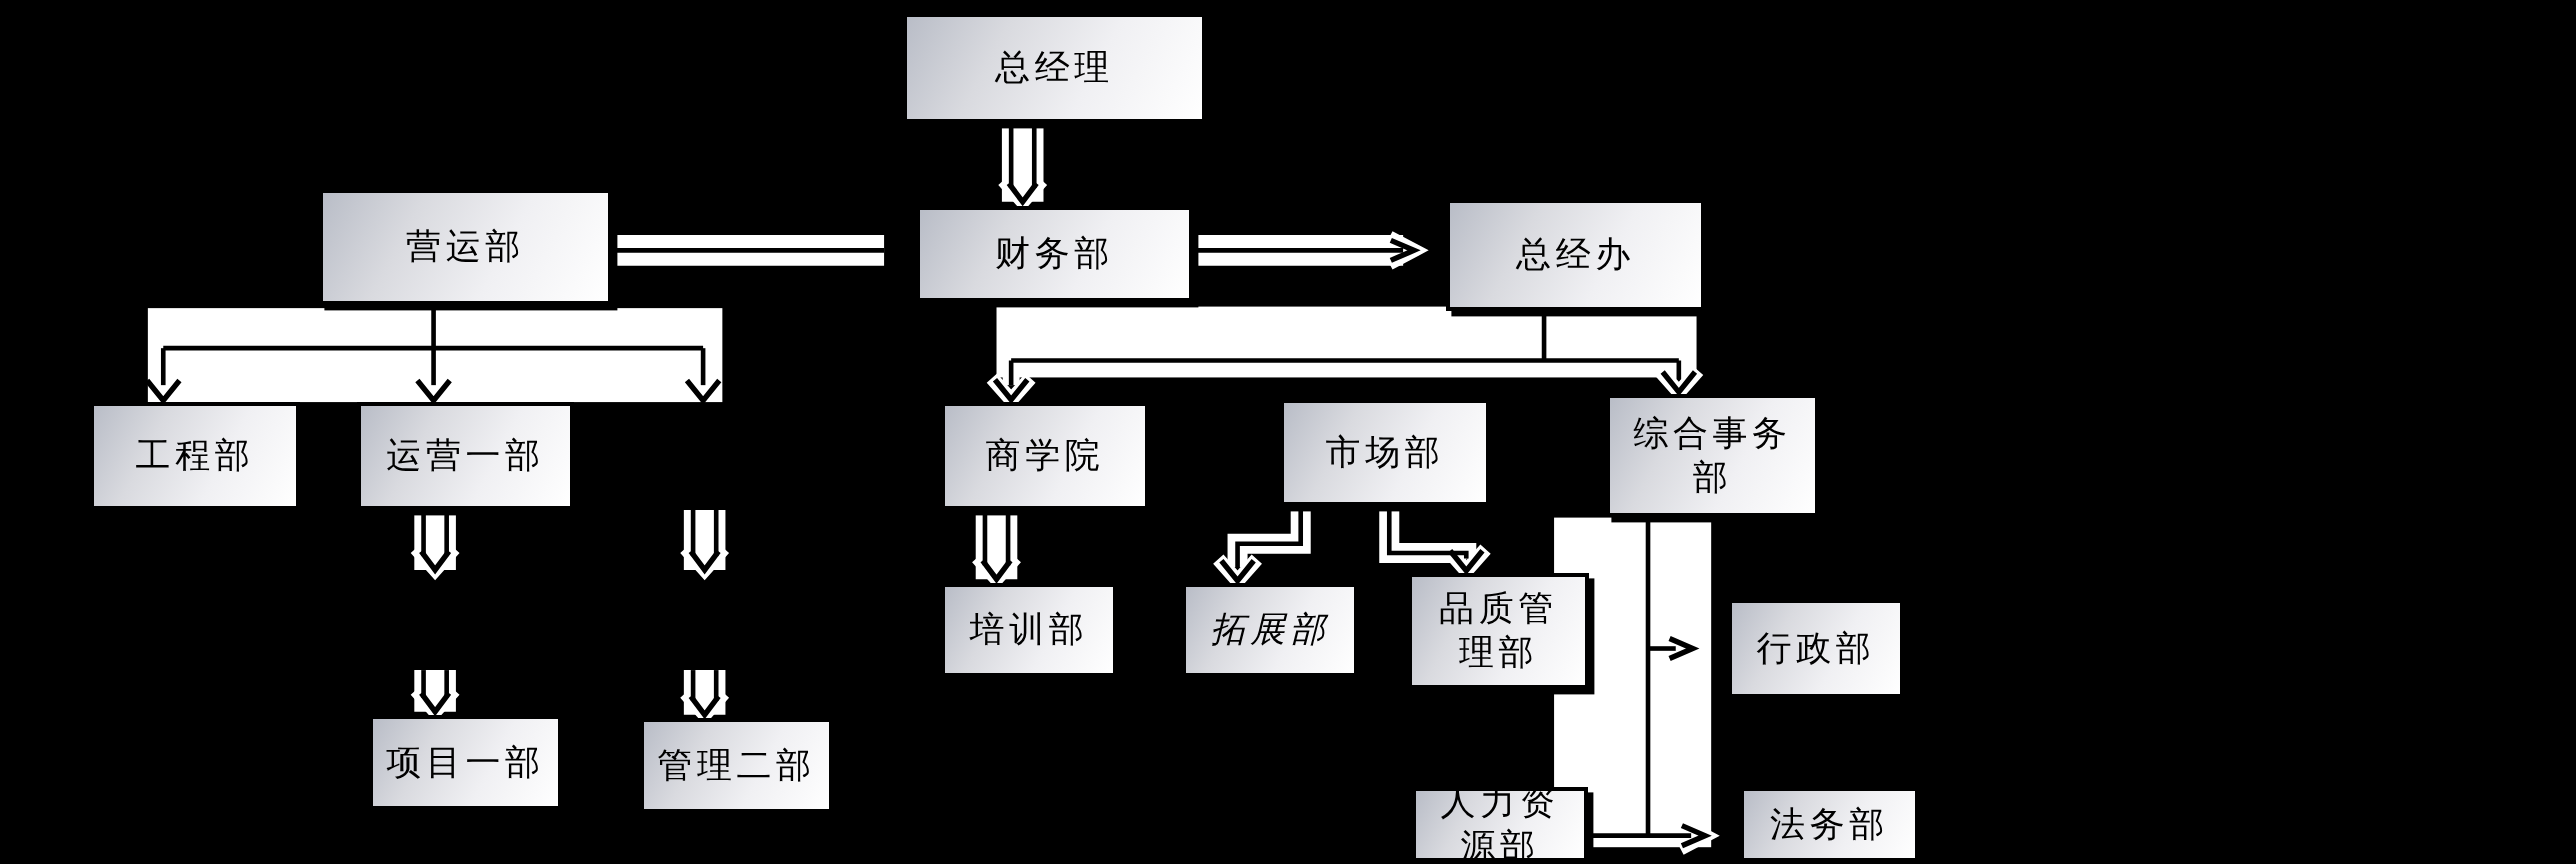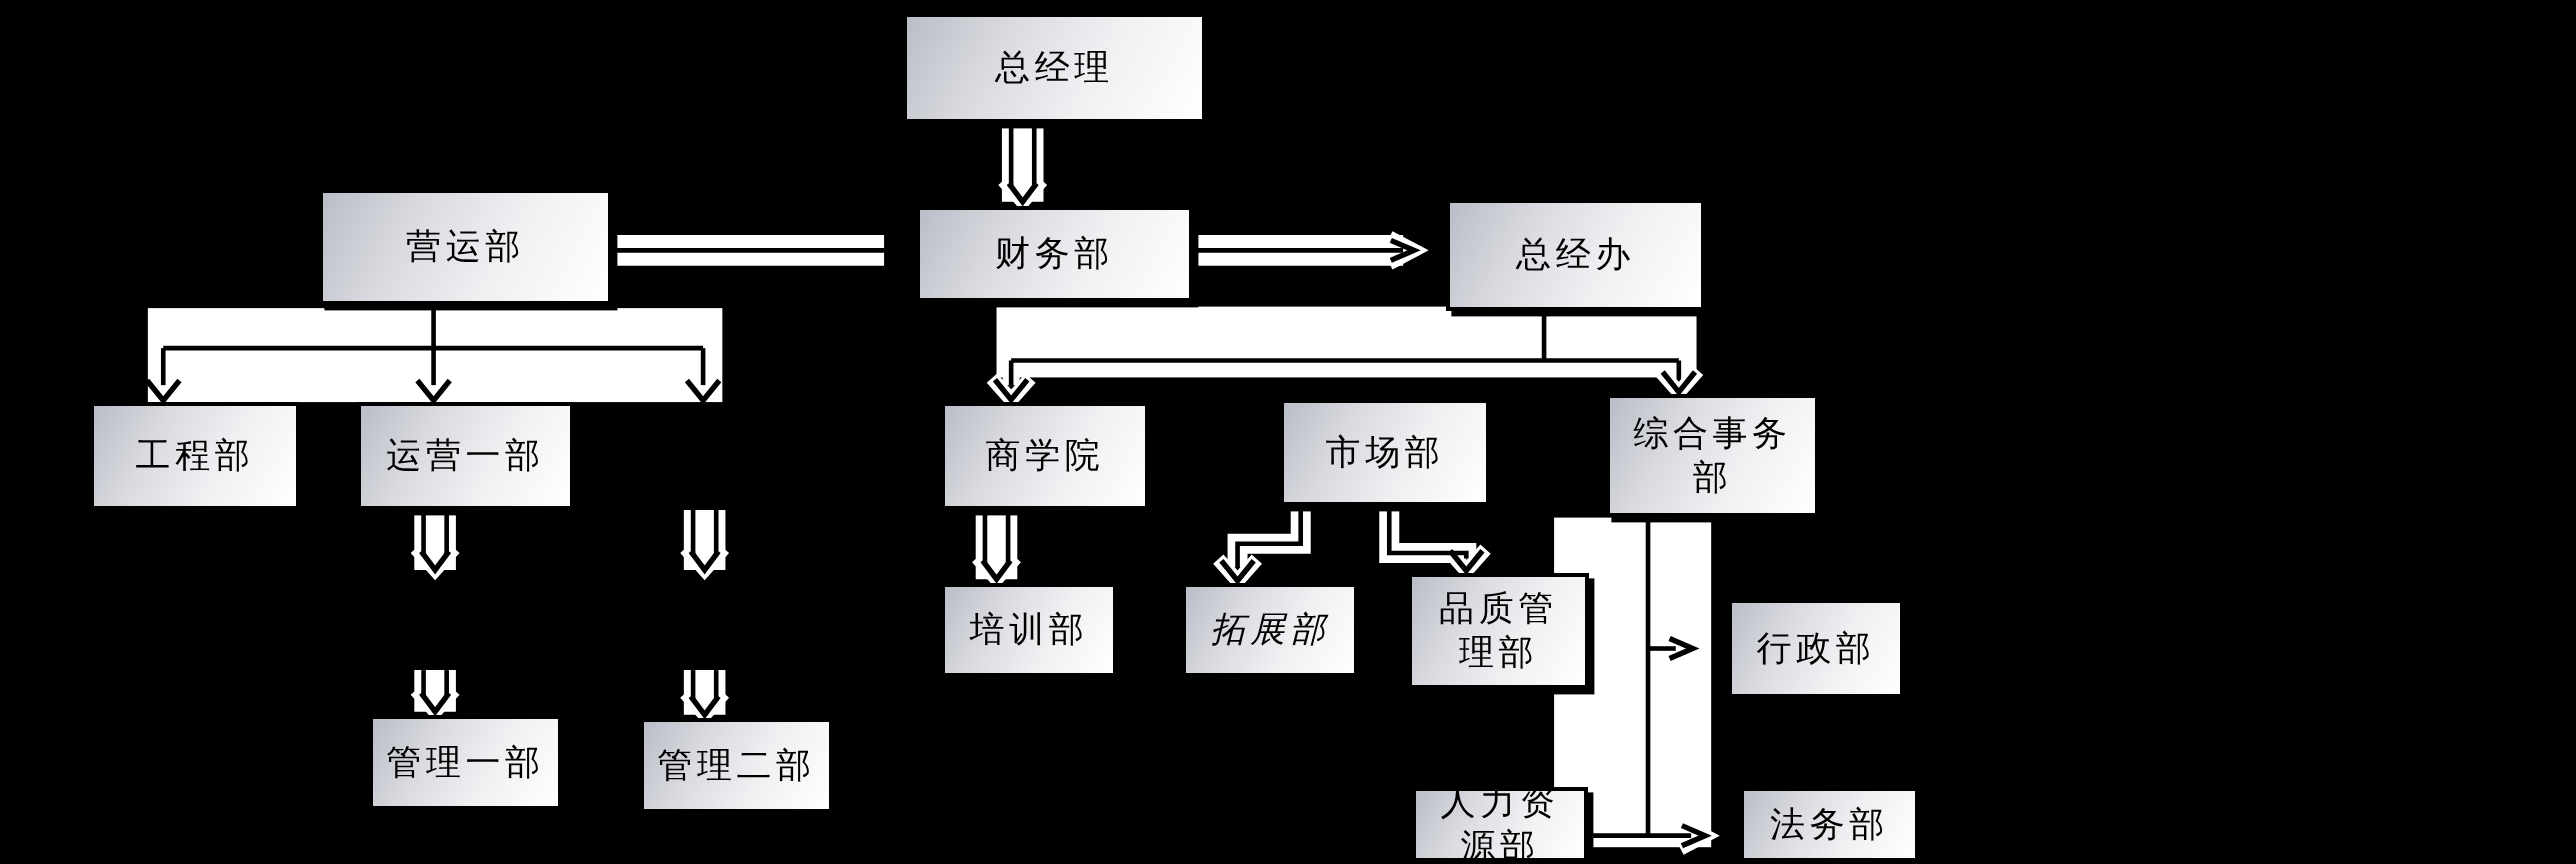--- a/index.html
+++ b/index.html
@@ -162,20 +162,20 @@
       <div class="node" style="left: 325px; top: 402px; width: 217px; height: 108px;"><span>运营一部</span></div>
       <div class="node" style="left: 909px; top: 402px; width: 208px; height: 108px;"><span>商学院</span></div>
       <div class="node" style="left: 1248px; top: 399px; width: 210px; height: 107px;"><span>市场部</span></div>
       <div class="node" style="left: 1574px; top: 394px; width: 213px; height: 123px;"><span>综合事务
 部</span></div>
       <div class="node" style="left: 909px; top: 583px; width: 176px; height: 94px;"><span>培训部</span></div>
       <div class="node" style="left: 1150px; top: 583px; width: 176px; height: 94px; font-style: italic;"><span>拓展部</span></div>
       <div class="node" style="left: 1376px; top: 573px; width: 181px; height: 116px;"><span>品质管
 理部</span></div>
       <div class="node" style="left: 1696px; top: 599px; width: 176px; height: 99px;"><span>行政部</span></div>
-      <div class="node" style="left: 337px; top: 715px; width: 193px; height: 95px;"><span>管理一部</span></div>
+      <div class="node" style="left: 337px; top: 715px; width: 193px; height: 95px;"><span>项目一部</span></div>
       <div class="node" style="left: 608px; top: 718px; width: 193px; height: 95px;"><span>管理二部</span></div>
       <div class="node" style="left: 1380px; top: 787px; width: 176px; height: 75px;"><span>人力资
 源部</span></div>
       <div class="node" style="left: 1708px; top: 787px; width: 179px; height: 75px; justify-content: center;"><span>法务部</span></div>
     </div>
 </div>
 
 
 </body></html>

